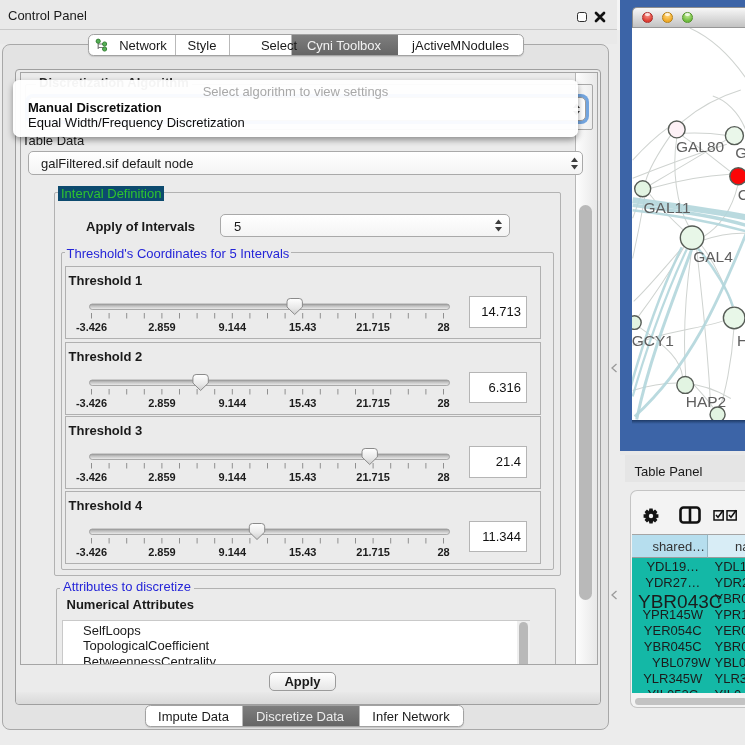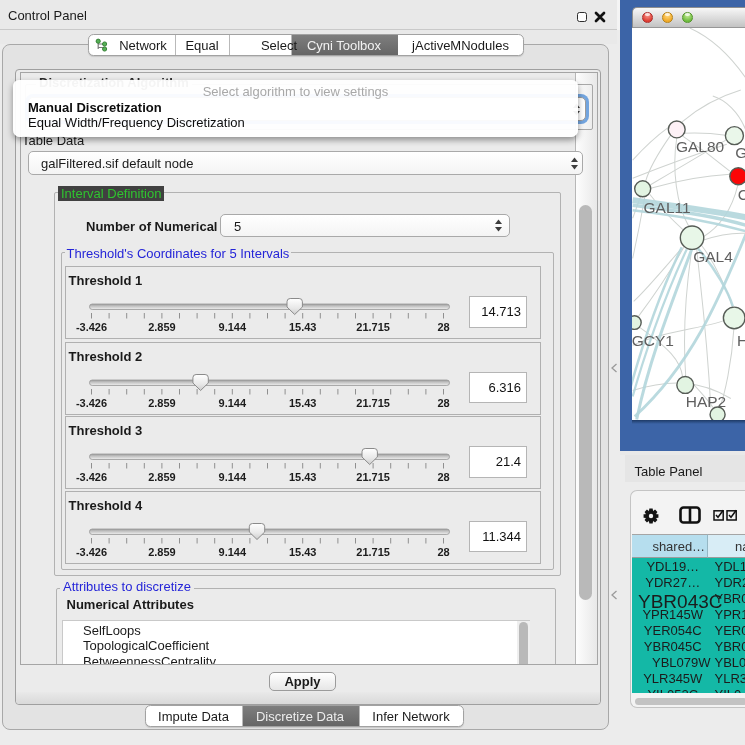--- a/index.html
+++ b/index.html
@@ -27,21 +27,21 @@
 <div class="abs" style="left:202px;top:0;width:1px;height:22px;background:#b9b9b9;"></div>
 <div class="abs" style="left:203px;top:0;width:106px;height:22px;background:linear-gradient(#7e7e7e,#636363);"></div>
 </div>
 <svg class="abs" style="left:95px;top:37.5px" width="13" height="15" viewBox="0 0 13 15">
       <path d="M3.2 4.5 V11 M3.2 6 H9 M3.2 9.5 H9" stroke="#7b7b7b" stroke-width="1.2" fill="none"></path>
       <circle cx="3.2" cy="3.2" r="2.1" fill="#55b055" stroke="#2f7a2f" stroke-width="0.9"></circle>
       <circle cx="9.6" cy="6" r="2.1" fill="#55b055" stroke="#2f7a2f" stroke-width="0.9"></circle>
       <circle cx="9.6" cy="11" r="2.1" fill="#55b055" stroke="#2f7a2f" stroke-width="0.9"></circle>
     </svg>
 <div class="abs t13" style="left:112px;top:37.5px;width:62px;text-align:center;">Network</div>
-<div class="abs t13" style="left:175px;top:37.5px;width:54px;text-align:center;">Equal</div>
+<div class="abs t13" style="left:175px;top:37.5px;width:54px;text-align:center;">Style</div>
 <div class="abs t13" style="left:229px;top:37.5px;width:62px;text-align:center;margin-left:19px;">Select</div>
 <div class="abs t13" style="left:291px;top:37.5px;width:106px;text-align:center;color:#f2f2f2;">Cyni Toolbox</div>
 <div class="abs t13" style="left:397px;top:37.5px;width:127px;text-align:center;">jActiveMNodules</div>
 <div class="abs" style="left:19.5px;top:72px;width:578px;height:593px;border:1px solid #a5a5a5;background:#ebebeb;overflow:hidden;">
 <div class="abs" style="left:554.0px;top:0;width:23px;height:593px;background:linear-gradient(90deg,#fdfdfd,#e7e7e7);border-left:1px solid #b7b7b7;"></div>
 <div class="abs" style="left:558.0px;top:132.0px;width:13.5px;height:395px;background:#b9b9b9;border-radius:7px;"></div>
 <div class="abs" style="left:4.0px;top:11.0px;width:568.5px;height:46px;border:1px solid #a8a8a8;border-radius:2px;"></div>
 <div class="abs" style="left:15.5px;top:2.0px;background:#ebebeb;padding:0 3px;font-size:13px;font-weight:bold;color:#2a2a2a;">Discretization Algorithm</div>
 <div class="abs" style="left:7.5px;top:24.0px;width:558px;height:24px;background:#fff;border:1px solid #9a9a9a;border-radius:5px;box-shadow:0 0 0 3px rgba(92,150,219,0.85);"></div>
 <svg style="position:absolute;left:551.5px;top:29.5px" width="9" height="13" viewBox="0 0 9 13">
@@ -49,22 +49,22 @@
         <path d="M4.5 12.5 L1 8 H8 Z" fill="#3c3c3c"></path>
       </svg>
 <div class="abs t13" style="left:1.5px;top:60.0px;">Table Data</div>
 <div class="abs" style="left:7.5px;top:78.0px;width:555px;height:24px;background:linear-gradient(#ffffff,#f4f4f4);border:1px solid #a9a9a9;border-radius:5px;"></div>
 <div class="abs t13" style="left:20.5px;top:83.0px;">galFiltered.sif default node</div>
 <svg style="position:absolute;left:549.5px;top:83.5px" width="9" height="13" viewBox="0 0 9 13">
         <path d="M4.5 0.5 L8 5 H1 Z" fill="#3c3c3c"></path>
         <path d="M4.5 12.5 L1 8 H8 Z" fill="#3c3c3c"></path>
       </svg>
 <div class="abs" style="left:33.5px;top:119.0px;width:507px;height:384px;border:1px solid #b2b2b2;border-radius:2px;"></div>
-<div class="abs" style="left:37.5px;top:112.5px;background:#404040;padding:0 3px;font-size:13px;color:#2fc32f;">Interval Definition</div>
-<div class="abs t13" style="left:65.5px;top:146.0px;font-weight:bold;">Number of Numerical</div>
+<div class="abs" style="left:37.5px;top:112.5px;background:#0c4a6e;padding:0 3px;font-size:13px;color:#2fc32f;">Interval Definition</div>
+<div class="abs t13" style="left:65.5px;top:146.0px;font-weight:bold;">Apply of Intervals</div>
 <div class="abs" style="left:199.5px;top:141.0px;width:290px;height:23px;background:linear-gradient(#ffffff,#f4f4f4);border:1px solid #a9a9a9;border-radius:5px;"></div>
 <div class="abs t13" style="left:213.5px;top:145.5px;">5</div>
 <svg style="position:absolute;left:473.5px;top:145.5px" width="9" height="13" viewBox="0 0 9 13">
         <path d="M4.5 0.5 L8 5 H1 Z" fill="#3c3c3c"></path>
         <path d="M4.5 12.5 L1 8 H8 Z" fill="#3c3c3c"></path>
       </svg>
 <div class="abs" style="left:40.5px;top:179.0px;width:493px;height:318px;border:1px solid #b2b2b2;border-radius:2px;"></div>
 <div class="abs" style="left:44.0px;top:172.5px;background:#ebebeb;padding:0 2px;font-size:13px;color:#2525d8;">Threshold's Coordinates for 5 Intervals</div>
 <div class="abs" style="left:44.0px;top:193.0px;width:476.5px;height:73px;border:1px solid #b0b0b0;"></div>
 <div class="abs t13" style="left:48.0px;top:200.0px;font-weight:bold;">Threshold 1</div>

